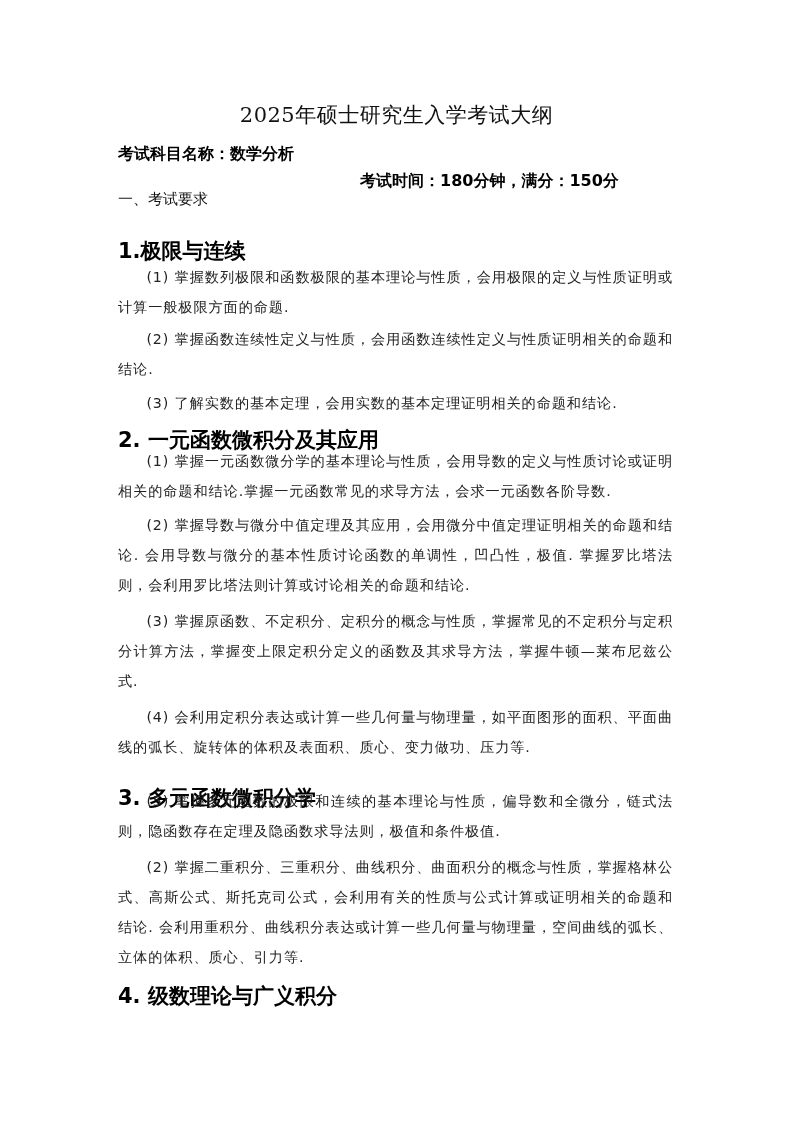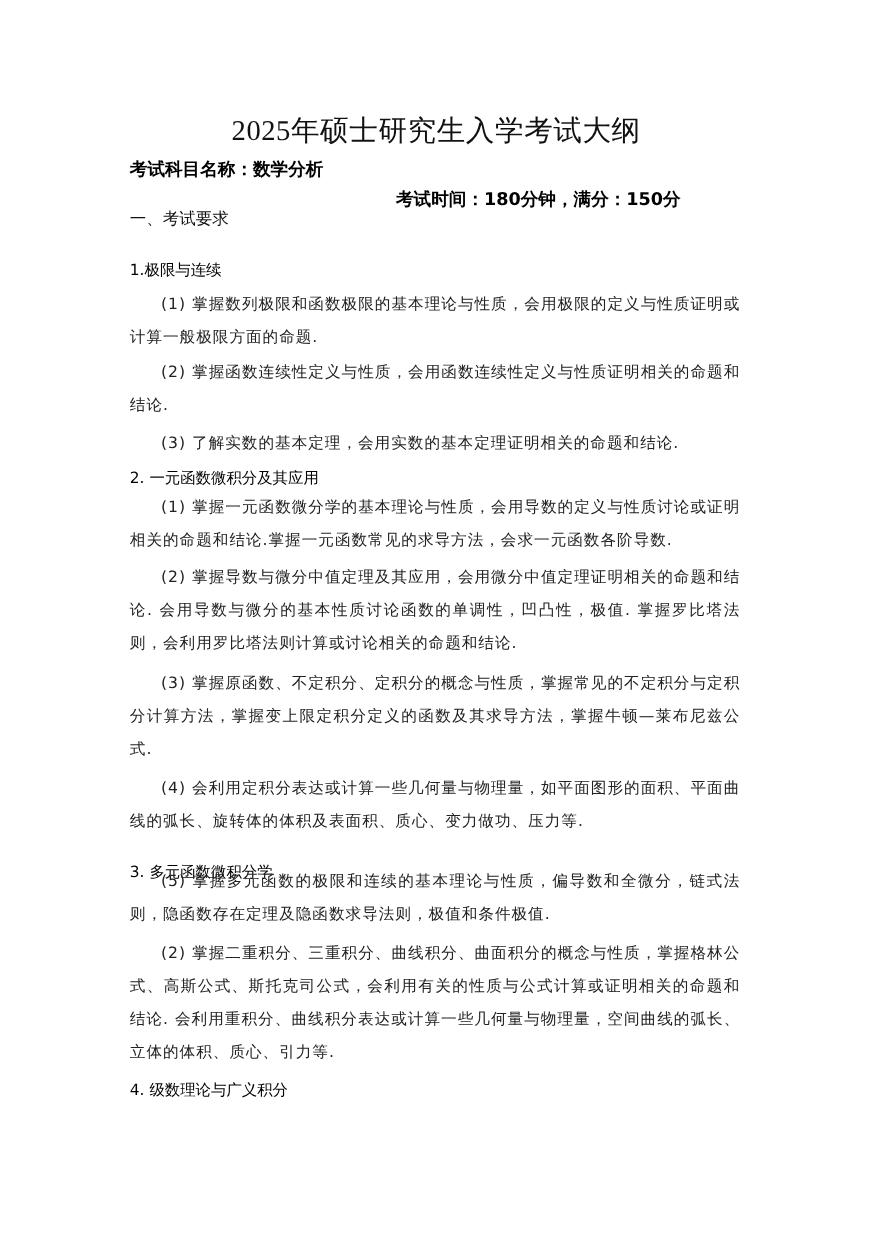--- a/index.html
+++ b/index.html
@@ -4,34 +4,34 @@
 <style>
   html, body { margin: 0; padding: 0; background: #ffffff; }
   body {
     width: 793px; height: 1122px; position: relative; overflow: hidden;
     font-family: "DejaVu Serif", "Liberation Serif", serif;
     color: #1a1a1a;
   }
   .page { position: absolute; left: 0; top: 0; width: 793px; height: 1122px; }
   .title {
     position: absolute; top: 101px; left: 0; width: 793px; text-align: center;
-    font-size: 26px; letter-spacing: 0.5px; color: #111; font-family: Liberation Serif, serif;
+    font-size: 21px; letter-spacing: 0.5px; color: #111;
   }
   .meta {
     position: absolute; top: 144px; left: 118px; width: 560px;
     font-size: 16px; font-weight: bold; color: #000;
     font-family: "DejaVu Sans", "Liberation Sans", sans-serif;
   }
   .meta .m2 { position: absolute; left: 242px; top: 0; white-space: nowrap; margin-top: 27px; }
   .sec {
     position: absolute; left: 118px; font-size: 15px; color: #111;
     font-family: "DejaVu Sans", "Liberation Sans", sans-serif;
   }
   .h {
-    position: absolute; left: 118px; font-size: 14px; font-weight: normal; color: #000;
+    position: absolute; left: 118px; font-size: 21px; font-weight: bold; color: #000;
     font-family: "DejaVu Sans", "Liberation Sans", sans-serif;
   }
   .p {
     position: absolute; left: 118px; width: 555px;
     font-size: 14.2px; line-height: 30px; color: #222;
     text-indent: 2em; text-align: justify; letter-spacing: 0.9px;
     font-family: "DejaVu Sans", "Liberation Sans", sans-serif;
   }
 </style>
 </head>

